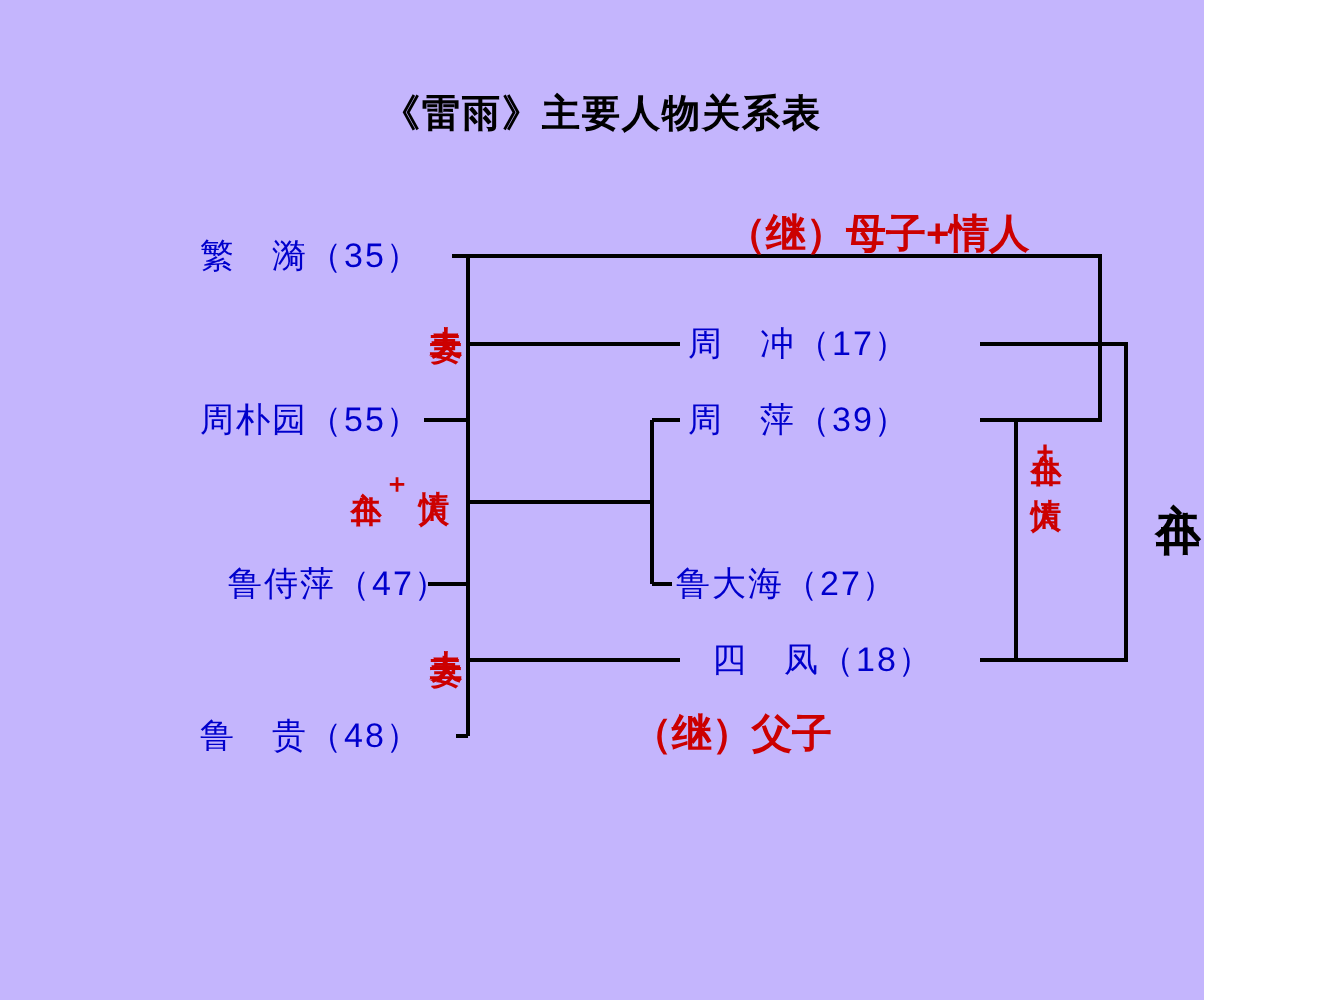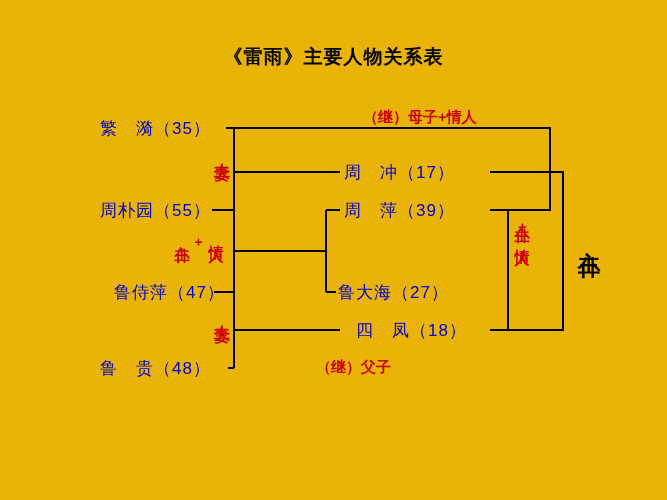--- a/index.html
+++ b/index.html
@@ -1,21 +1,21 @@
 <!DOCTYPE html>
 <html><head>
 <meta charset="utf-8">
 <style>
   * { margin: 0; padding: 0; box-sizing: border-box; }
   html, body { background: #ffffff; }
   .canvas {
     position: relative;
-    width: 667px;
+    width: 602px;
     height: 500px;
-    background: #eab308;
+    background: #c4b5fd;
     font-family: "Liberation Sans", "DejaVu Sans", sans-serif;
     overflow: hidden;
   }
   .title {
     position: absolute;
     top: 44px; left: 0; width: 100%;
     text-align: center;
     font-size: 19px;
     font-weight: bold;
     color: #000000;
@@ -27,21 +27,21 @@
     color: #0000cc;
     font-weight: normal;
     font-size: 17px;
     white-space: nowrap;
     letter-spacing: 1px;
   }
   .rel {
     position: absolute;
     color: #cc0000;
     font-weight: bold;
-    font-size: 15px;
+    font-size: 20px;
     white-space: nowrap;
   }
   .rel.hcenter { transform: translateY(-50%); }
   .v {
     writing-mode: vertical-rl;
     text-orientation: upright;
   }
   .couple {
     font-size: 16px;
     letter-spacing: 2px;

